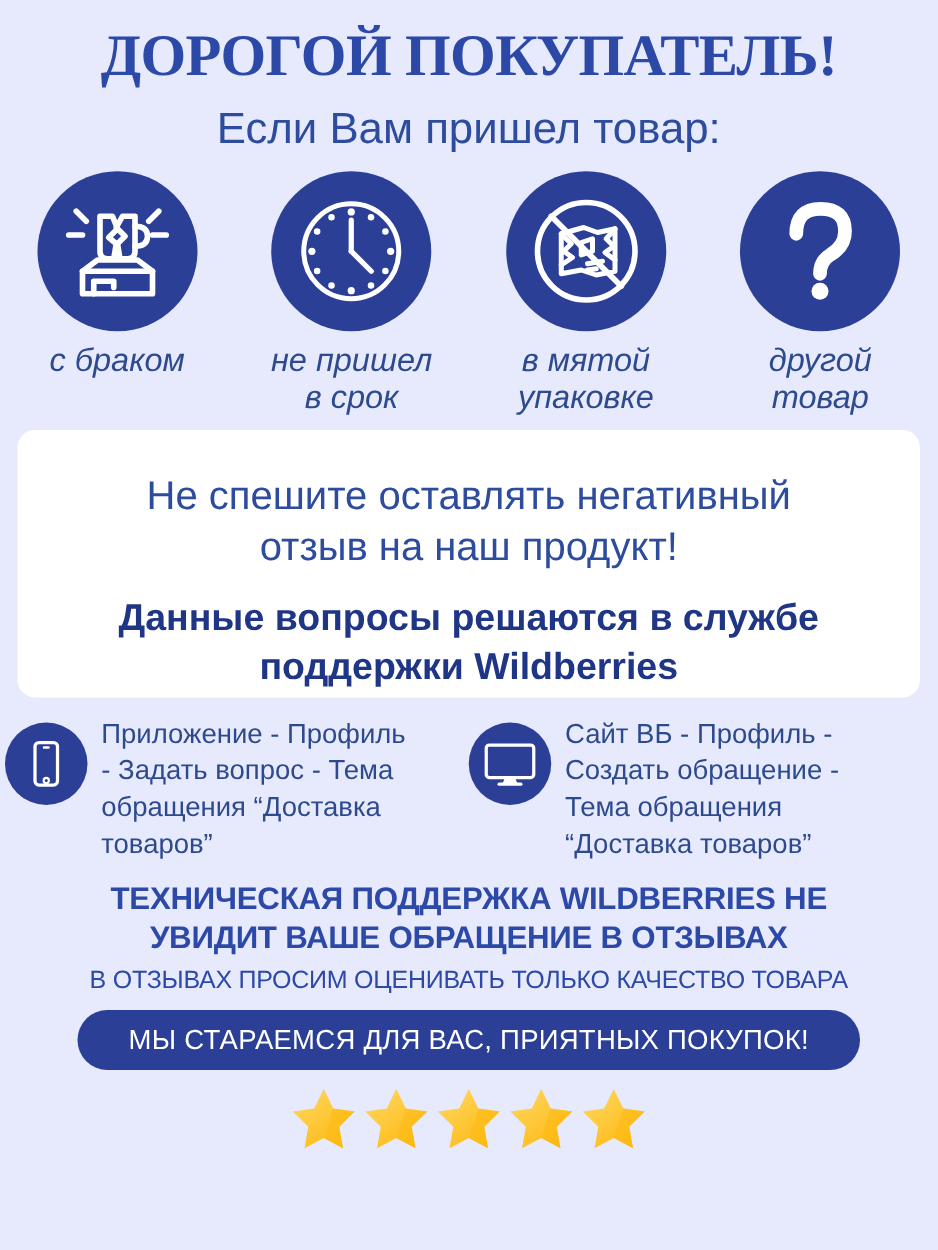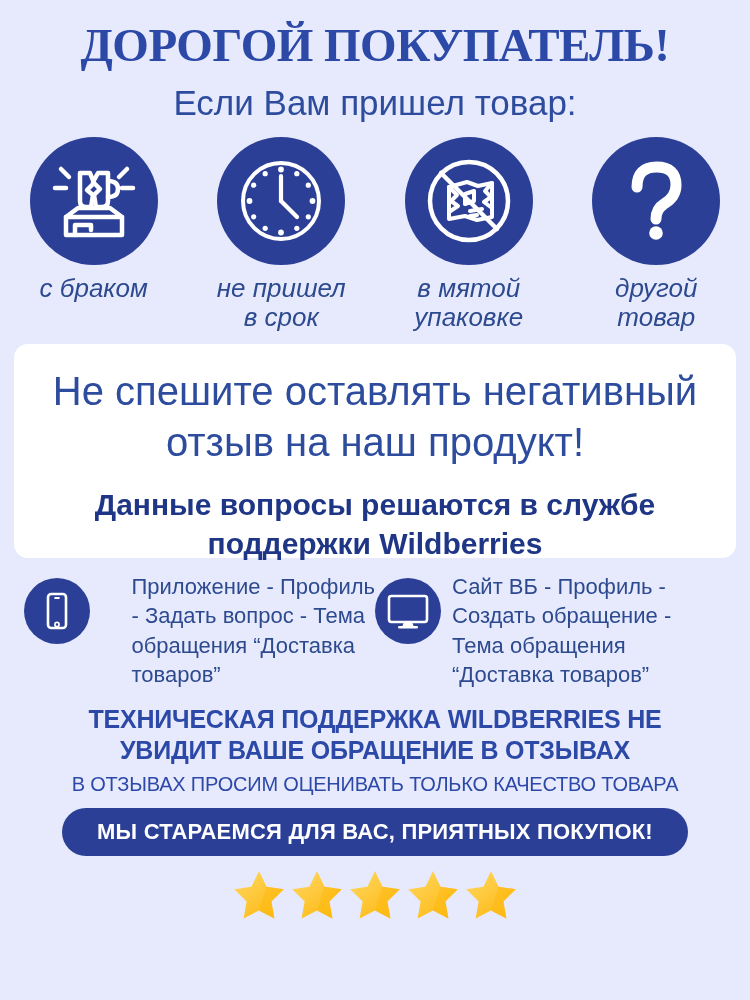--- a/index.html
+++ b/index.html
@@ -90,21 +90,21 @@
     background: #ffffff;
     border-radius: 14px;
     box-sizing: border-box;
     display: flex;
     flex-direction: column;
     align-items: center;
     justify-content: center;
     padding: 6px 20px 10px;
   }
   .card-line {
-    font-size: 40px;
+    font-size: 32px;
     line-height: 1.28;
     color: #2e4c9e;
     text-align: center;
     font-weight: 400;
     margin-top: 31px;
   }
   .card-strong {
     margin-top: 17px;
     font-size: 30px;
     line-height: 1.3;
@@ -120,21 +120,21 @@
     display: flex;
     justify-content: center;
     align-items: flex-start;
   }
   .instr-col {
     width: 375px;
     display: flex;
     align-items: flex-start;
     box-sizing: border-box;
   }
-  .instr-col.left { padding-left: 24px; justify-content: space-between; }
+  .instr-col.left { padding-left: 4px; }
   .instr-col.right { padding-left: 0px; }
   .instr-circle {
     width: 66px;
     height: 66px;
     border-radius: 50%;
     background: #2b3f96;
     display: flex;
     align-items: center;
     justify-content: center;
     flex: none;
@@ -176,21 +176,21 @@
     border-radius: 24px;
     display: flex;
     align-items: center;
     justify-content: center;
     border: none;
     cursor: pointer;
   }
   .cta-label {
     color: #ffffff;
     font-size: 22px;
-    font-weight: bold;
+    font-weight: normal;
     letter-spacing: 0.2px;
     white-space: nowrap;
     text-align: right;
   }
 
   
   .stars {
     margin-top: 12px;
     display: flex;
     justify-content: center;

